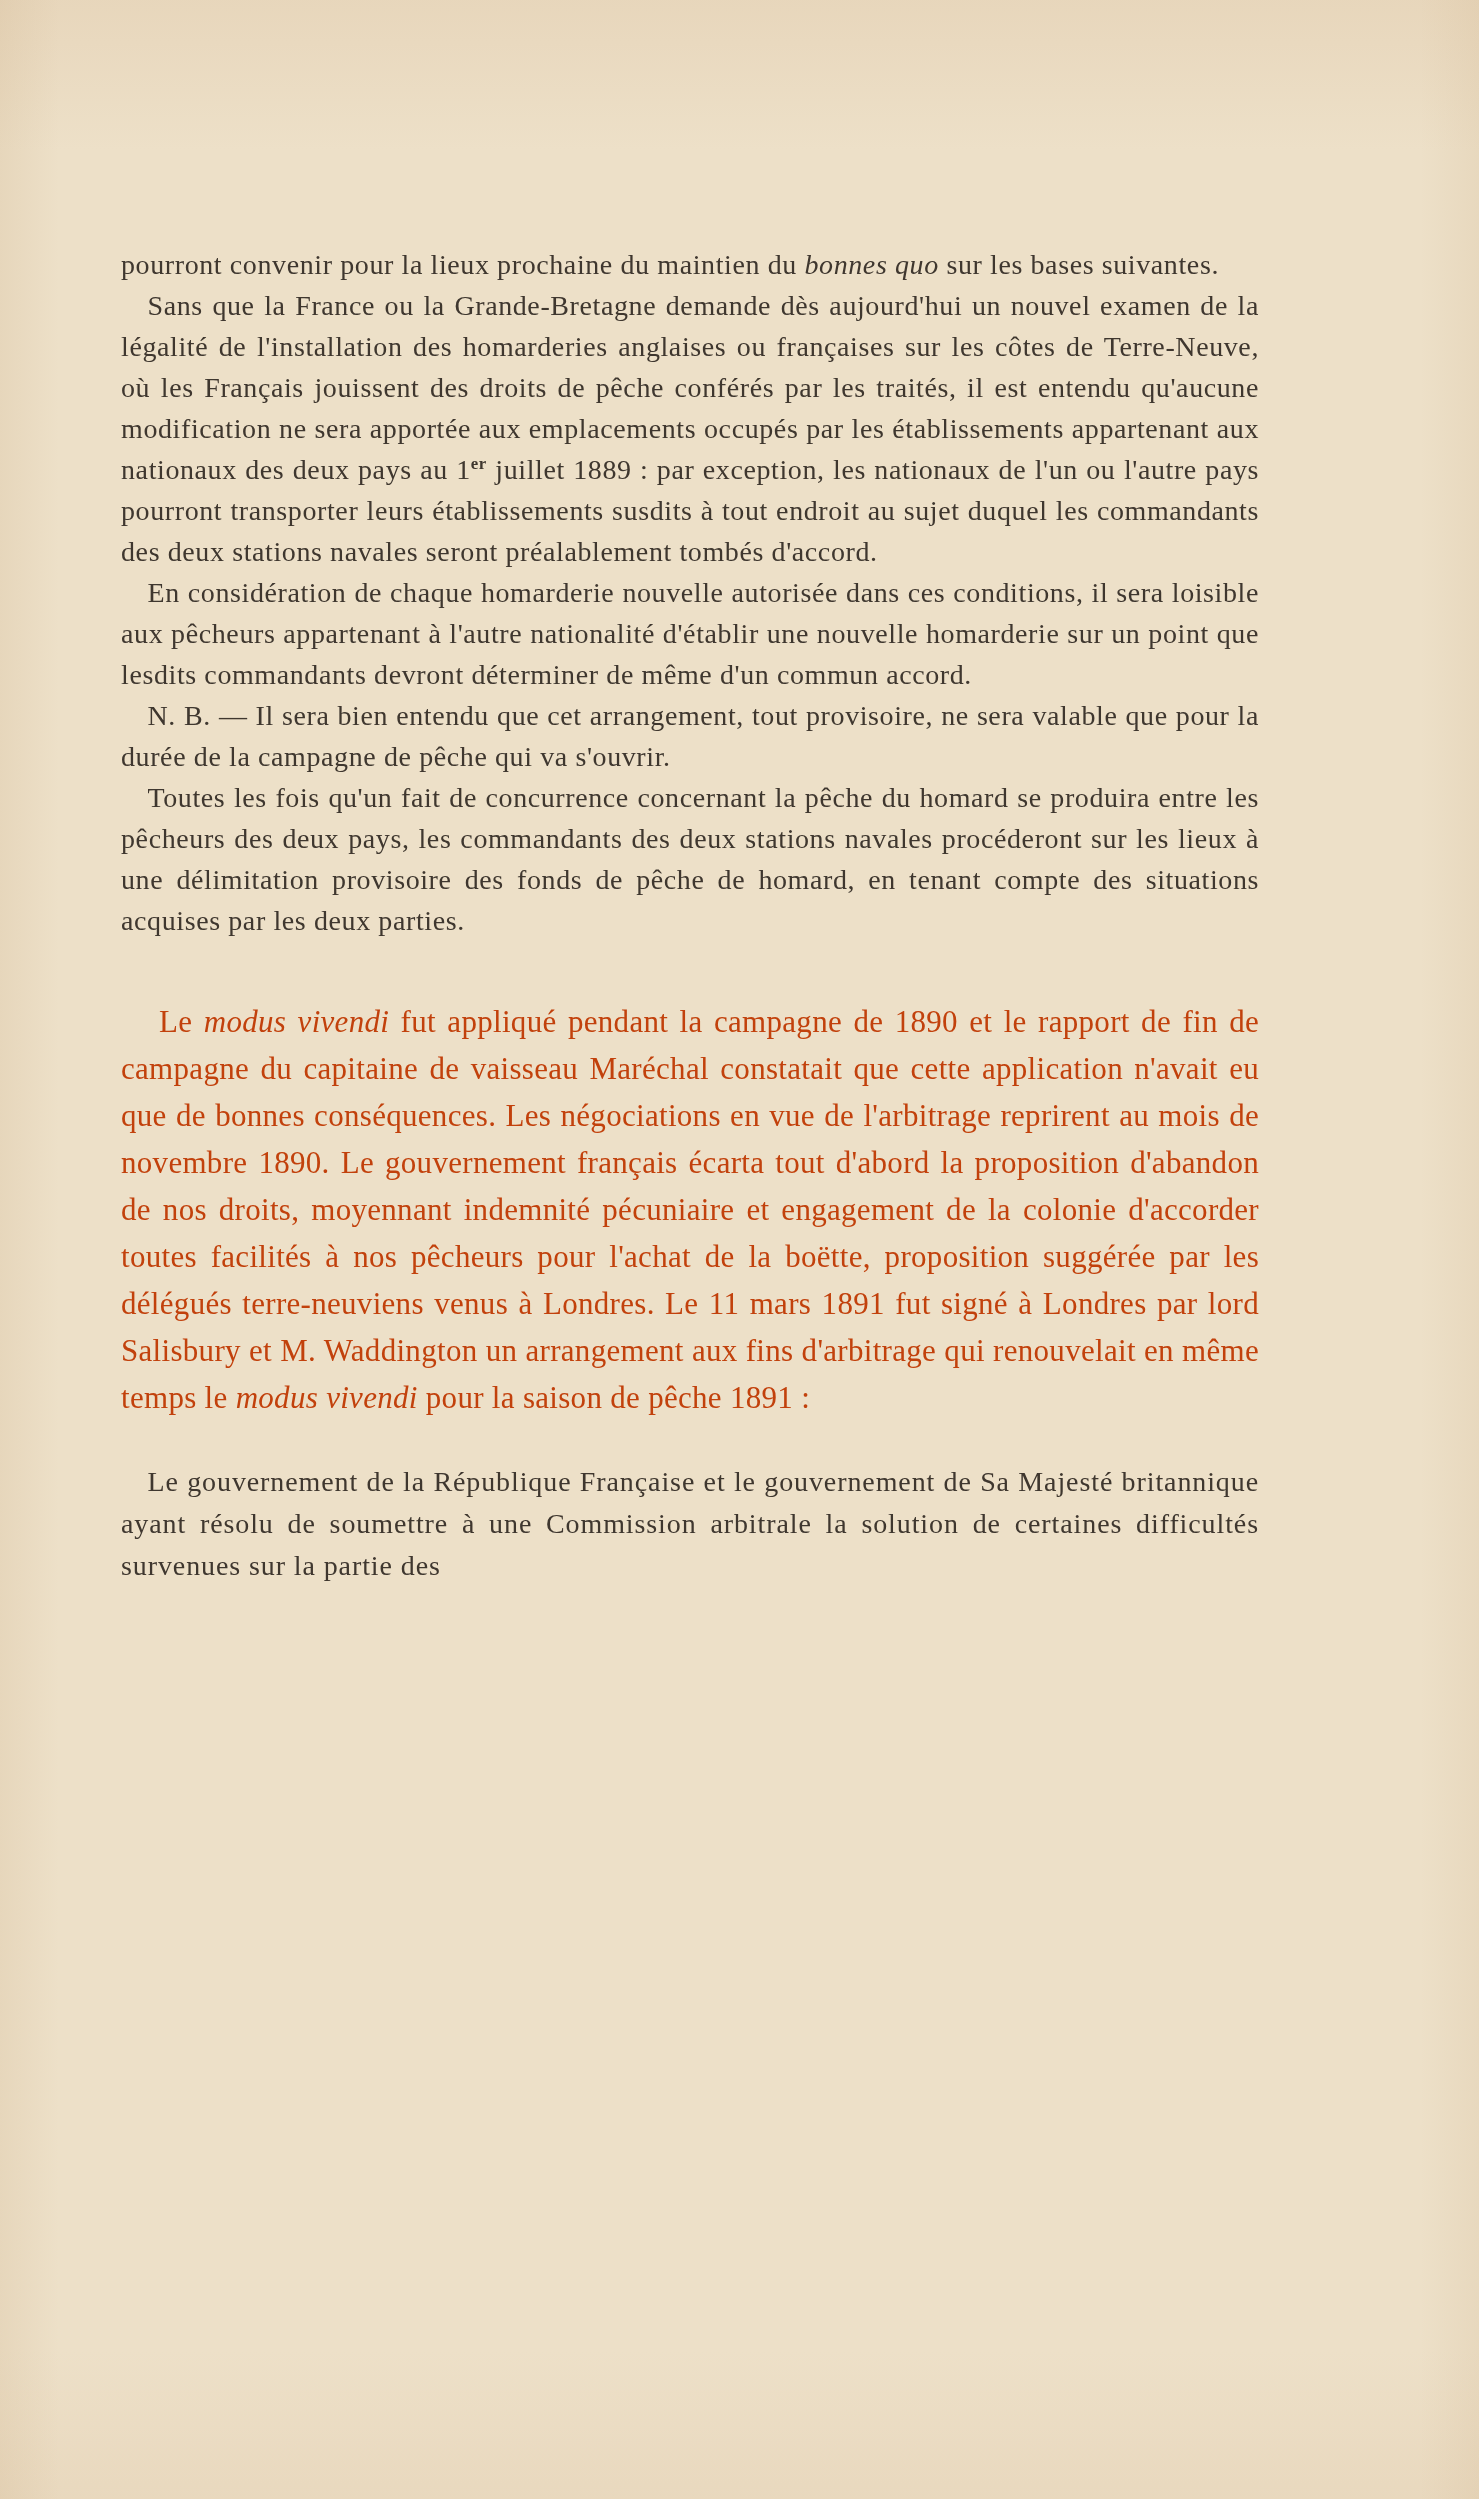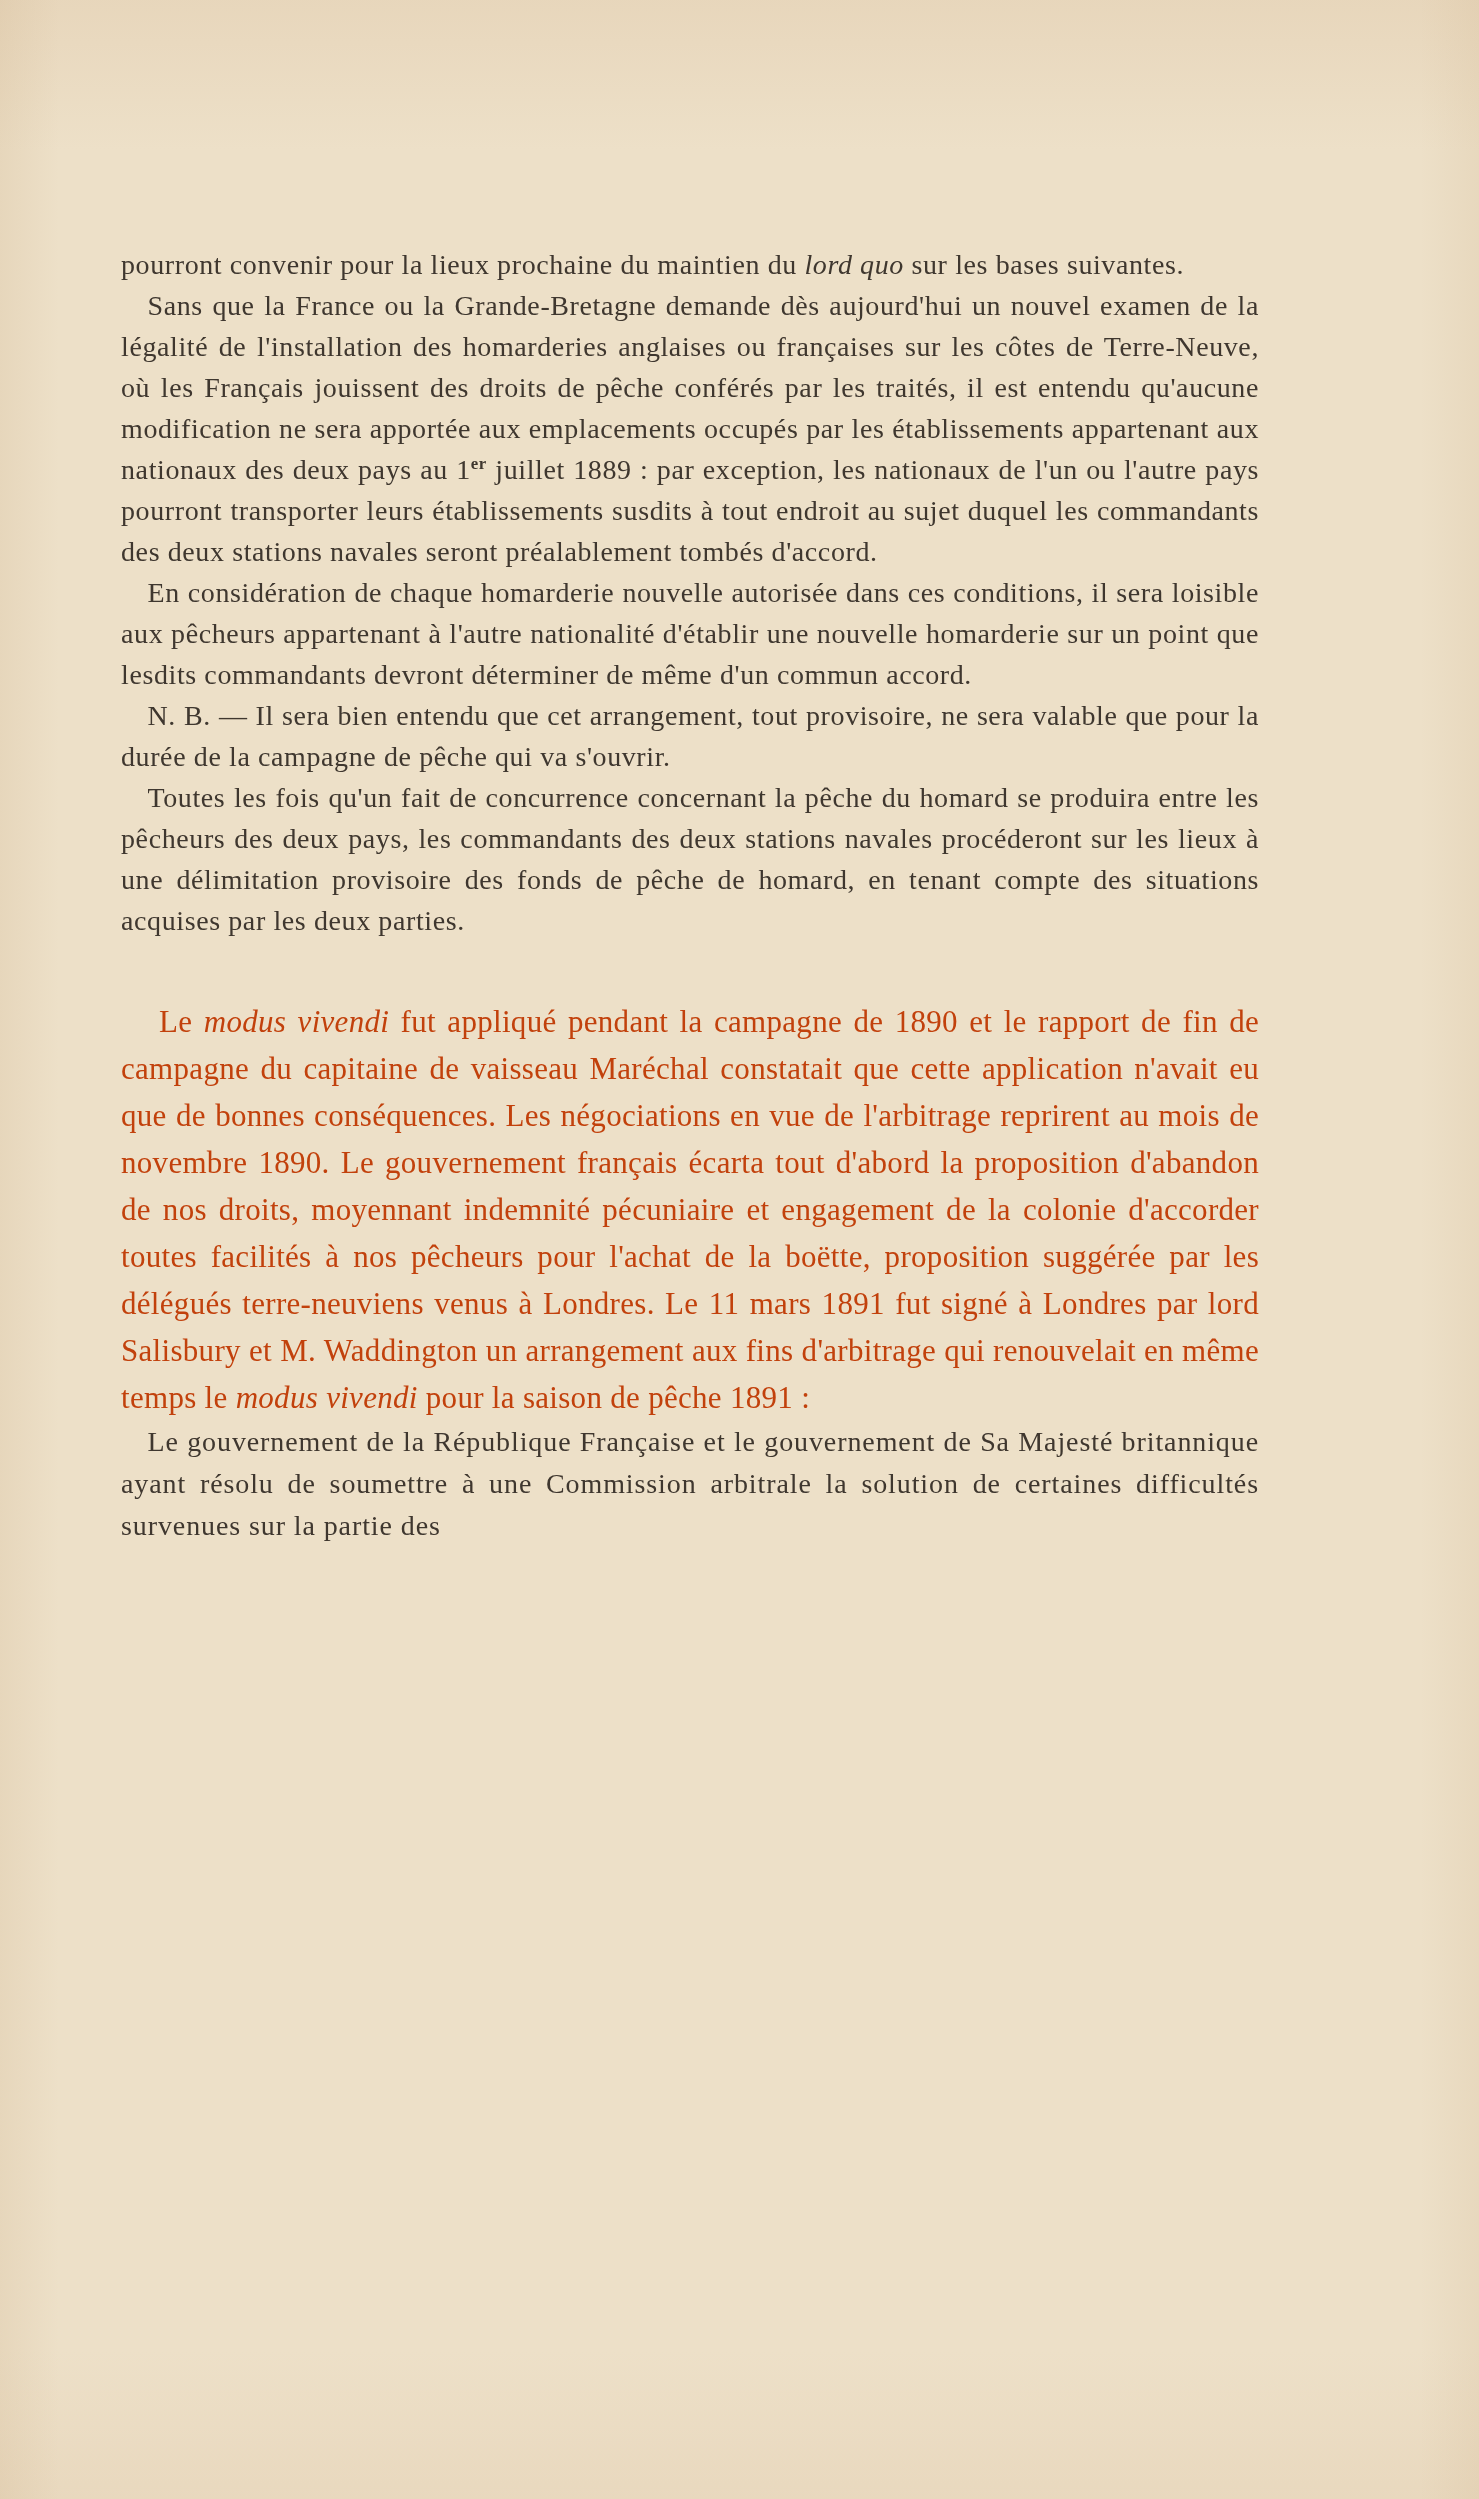--- a/index.html
+++ b/index.html
@@ -64,40 +64,41 @@
   .block-large p {
     margin: 0;
     font-size: 31px;
     line-height: 47px;
     text-align: justify;
     text-indent: 38px;
     letter-spacing: 0.3px;
     color: #c2410c;
   }
   .block-quote {
+    margin-top: 40px;
   }
   .block-quote p {
     margin: 0;
     font-size: 28px;
     line-height: 42px;
     text-align: justify;
     text-indent: 26.5px;
     letter-spacing: 0.9px;
     color: #3f372f;
   }
   em { font-style: italic; }
   sup { font-size: 60%; vertical-align: super; line-height: 0; font-weight: bold; }
 </style>
 </head>
 <body>
 
 <div class="page">
 
   <div class="block-small">
-      <p class="no-indent"><span>pourront convenir pour la lieux prochaine du maintien du </span><em>lord quo</em><span> sur les bases suivantes.</span></p>
+      <p class="no-indent"><span>pourront convenir pour la lieux prochaine du maintien du </span><em>bonnes quo</em><span> sur les bases suivantes.</span></p>
       <p><span>Sans que la France ou la Grande-Bretagne demande dès aujourd'hui un nouvel examen de la légalité de l'installation des homarderies anglaises ou françaises sur les côtes de Terre-Neuve, où les Français jouissent des droits de pêche conférés par les traités, il est entendu qu'aucune modification ne sera apportée aux emplacements occupés par les établissements appartenant aux nationaux des deux pays au 1</span><sup>er</sup><span> juillet 1889 : par exception, les nationaux de l'un ou l'autre pays pourront transporter leurs établissements susdits à tout endroit au sujet duquel les commandants des deux stations navales seront préalablement tombés d'accord.</span></p>
       <p><span>En considération de chaque homarderie nouvelle autorisée dans ces conditions, il sera loisible aux pêcheurs appartenant à l'autre nationalité d'établir une nouvelle homarderie sur un point que lesdits commandants devront déterminer de même d'un commun accord.</span></p>
       <p><span>N. B. — Il sera bien entendu que cet arrangement, tout provisoire, ne sera valable que pour la durée de la campagne de pêche qui va s'ouvrir.</span></p>
       <p><span>Toutes les fois qu'un fait de concurrence concernant la pêche du homard se produira entre les pêcheurs des deux pays, les commandants des deux stations navales procéderont sur les lieux à une délimitation provisoire des fonds de pêche de homard, en tenant compte des situations acquises par les deux parties.</span></p>
     </div>
   <div class="block-large">
       <p><span>Le </span><em>modus vivendi</em><span> fut appliqué pendant la campagne de 1890 et le rapport de fin de campagne du capitaine de vaisseau Maréchal constatait que cette application n'avait eu que de bonnes conséquences. Les négociations en vue de l'arbitrage reprirent au mois de novembre 1890. Le gouvernement français écarta tout d'abord la proposition d'abandon de nos droits, moyennant indemnité pécuniaire et engagement de la colonie d'accorder toutes facilités à nos pêcheurs pour l'achat de la boëtte, proposition suggérée par les délégués terre-neuviens venus à Londres. Le 11 mars 1891 fut signé à Londres par lord Salisbury et M. Waddington un arrangement aux fins d'arbitrage qui renouvelait en même temps le </span><em>modus vivendi</em><span> pour la saison de pêche 1891 :</span></p>
     </div>
   <div class="block-quote">
       <p><span>Le gouvernement de la République Française et le gouvernement de Sa Majesté britannique ayant résolu de soumettre à une Commission arbitrale la solution de certaines difficultés survenues sur la partie des</span></p>

